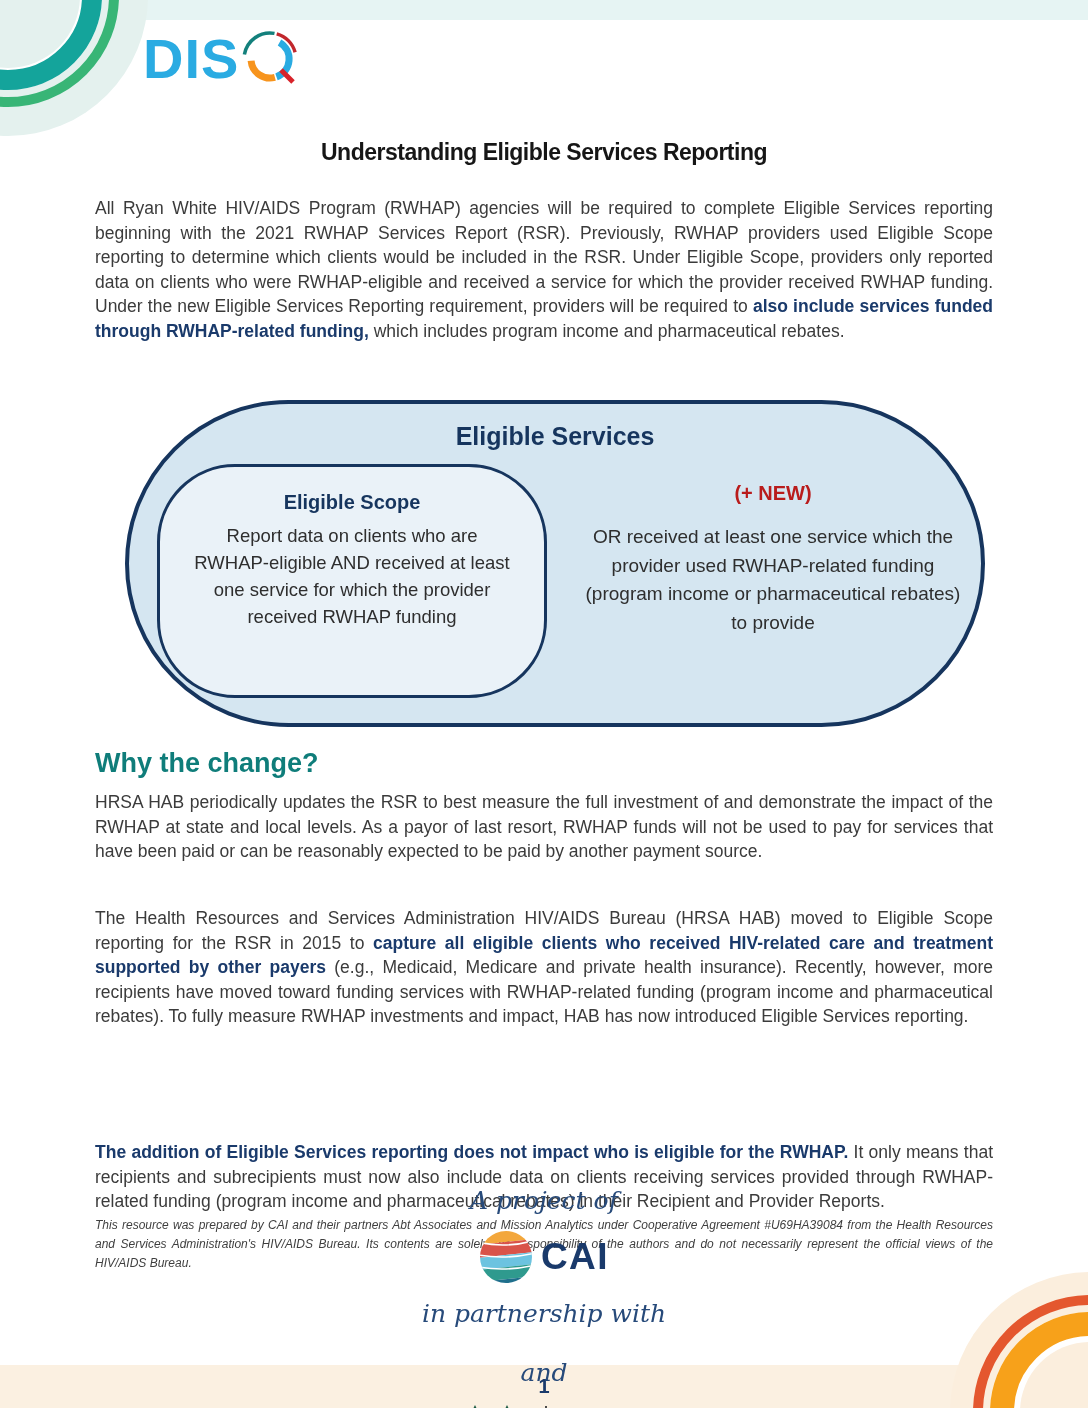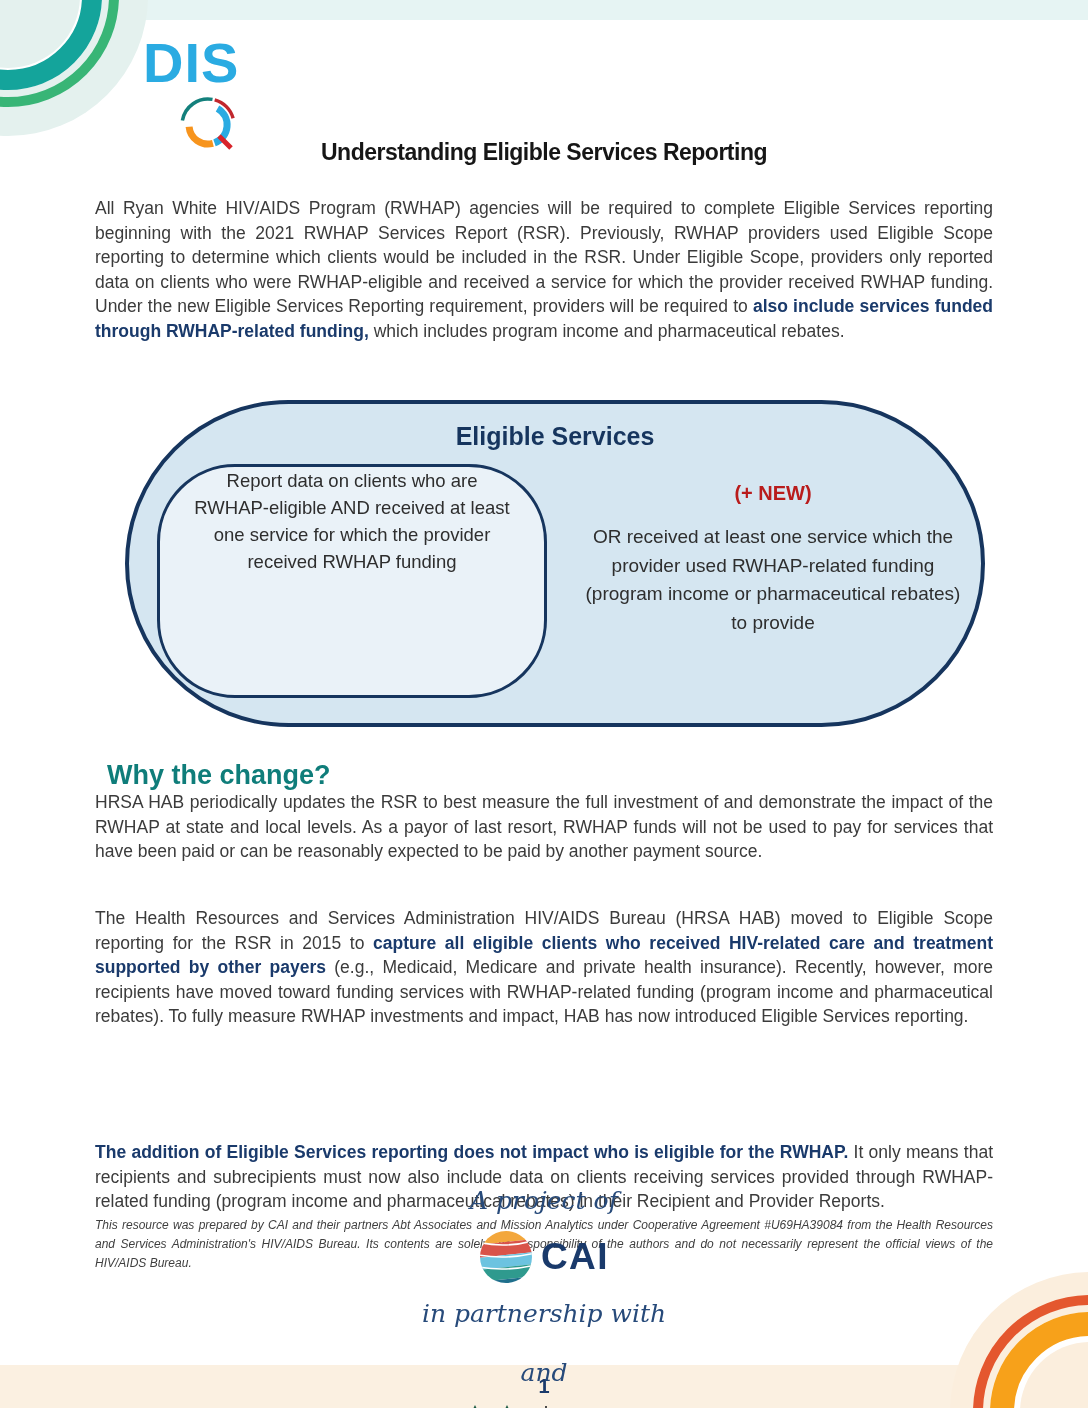--- a/index.html
+++ b/index.html
@@ -8,38 +8,38 @@
     font-family:"Liberation Sans",sans-serif;
   }
   
   .top-band{position:absolute;top:0;left:0;width:100%;height:20px;background:#e6f4f3;z-index:1;}
   .bottom-band{position:absolute;top:1365px;left:0;width:100%;height:43px;background:#fbf0e1;z-index:1;
     display:flex;align-items:center;justify-content:center;}
   .bottom-band .pgnum{font-weight:bold;font-size:20px;color:#1a3a6b;}
   .corner-tl{position:absolute;top:0;left:0;z-index:2;}
   .corner-br{position:absolute;bottom:0;right:0;z-index:2;}
   
-  .disq{position:absolute;top:34px;left:143px;display:flex;align-items:flex-end;z-index:3;flex-direction:column;}
+  .disq{position:absolute;top:26px;left:143px;display:flex;align-items:center;z-index:3;}
   .disq .dis{font-size:56px;font-weight:bold;color:#2aabe2;letter-spacing:1px;line-height:58px;}
   .disq svg{margin-left:2px;margin-top:4px;}
   .page-title{
     position:absolute;top:124px;left:0;width:100%;text-align:center;
     font-size:23px;font-weight:bold;color:#161616;letter-spacing:-0.5px;z-index:3;
   }
   
   .copy{position:absolute;left:95px;width:898px;z-index:3;
     font-size:17.5px;line-height:24.5px;color:#3b3b3b;text-align:justify;margin:0;}
   .navy-b{color:#1a3a6b;font-weight:bold;}
   .intro{top:196px;}
   .p-hrsa{top:790px;}
   .p-health{top:906px;}
   .p-addition{top:1100px;margin-top:40px;}
   .disclaimer{top:1216px;font-size:12px;line-height:19px;font-style:italic;color:#3f3f3f;
     font-family:"Liberation Sans",sans-serif;}
-  .why-heading{position:absolute;left:95px;top:748px;margin:12px;font-size:27px;font-weight:bold;
+  .why-heading{position:absolute;left:95px;top:748px;margin:0;font-size:27px;font-weight:bold;
     color:#0f7d7a;z-index:3;}
   
   .diagram{
     position:absolute;left:125px;top:400px;width:860px;height:327px;z-index:3;
     background:#d5e6f1;border:4px solid #16355e;border-radius:170px;box-sizing:border-box;
   }
   .diagram-title{position:absolute;top:18px;left:0;width:100%;text-align:center;margin:0;
     font-size:25px;font-weight:bold;color:#16355e;}
   .scope-pill{
     position:absolute;left:28px;top:60px;width:390px;height:234px;box-sizing:border-box;
@@ -99,20 +99,21 @@
     </svg>
   </div>
 
   <h1 class="page-title">Understanding Eligible Services Reporting</h1>
 
   <p class="copy intro"><span>All Ryan White HIV/AIDS Program (RWHAP) agencies will be required to complete Eligible Services reporting beginning with the 2021 RWHAP Services Report (RSR). Previously, RWHAP providers used Eligible Scope reporting to determine which clients would be included in the RSR. Under Eligible Scope, providers only reported data on clients who were RWHAP-eligible and received a service for which the provider received RWHAP funding. Under the new Eligible Services Reporting requirement, providers will be required to </span><span class="navy-b">also include services funded through RWHAP-related funding,</span><span> which includes program income and pharmaceutical rebates.</span></p>
 
   <div class="diagram">
     <h2 class="diagram-title">Eligible Services</h2>
     <div class="scope-pill">
+      <h3>Eligible Scope</h3>
       <p>Report data on clients who are RWHAP-eligible AND received at least one service for which the provider received RWHAP funding</p>
     </div>
     <div class="new-col">
       <h3>(+ NEW)</h3>
       <p>OR received at least one service which the provider used RWHAP-related funding (program income or pharmaceutical rebates) to provide</p>
     </div>
   </div>
 
   <h2 class="why-heading">Why the change?</h2>
 

